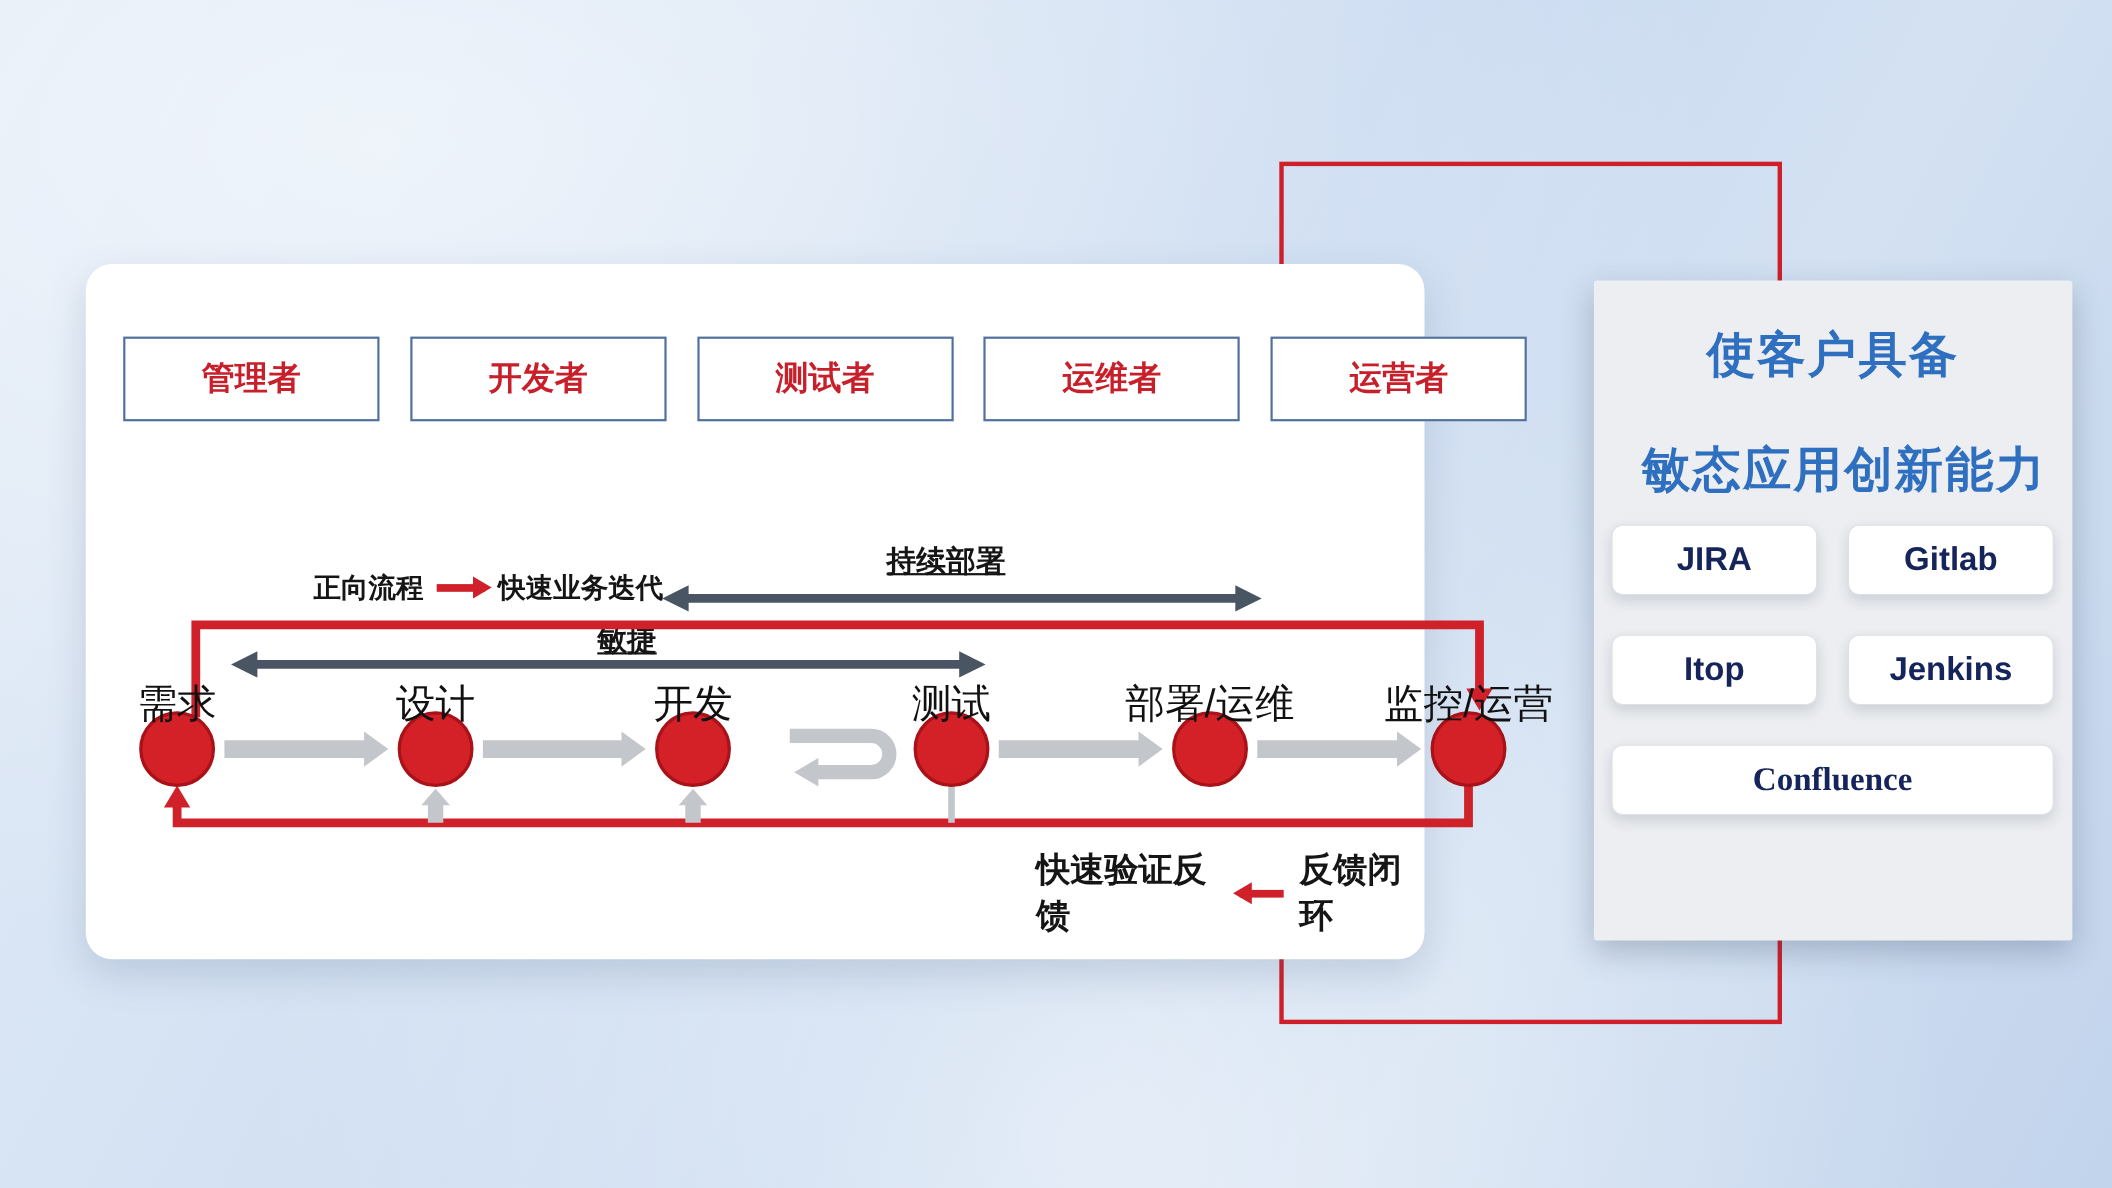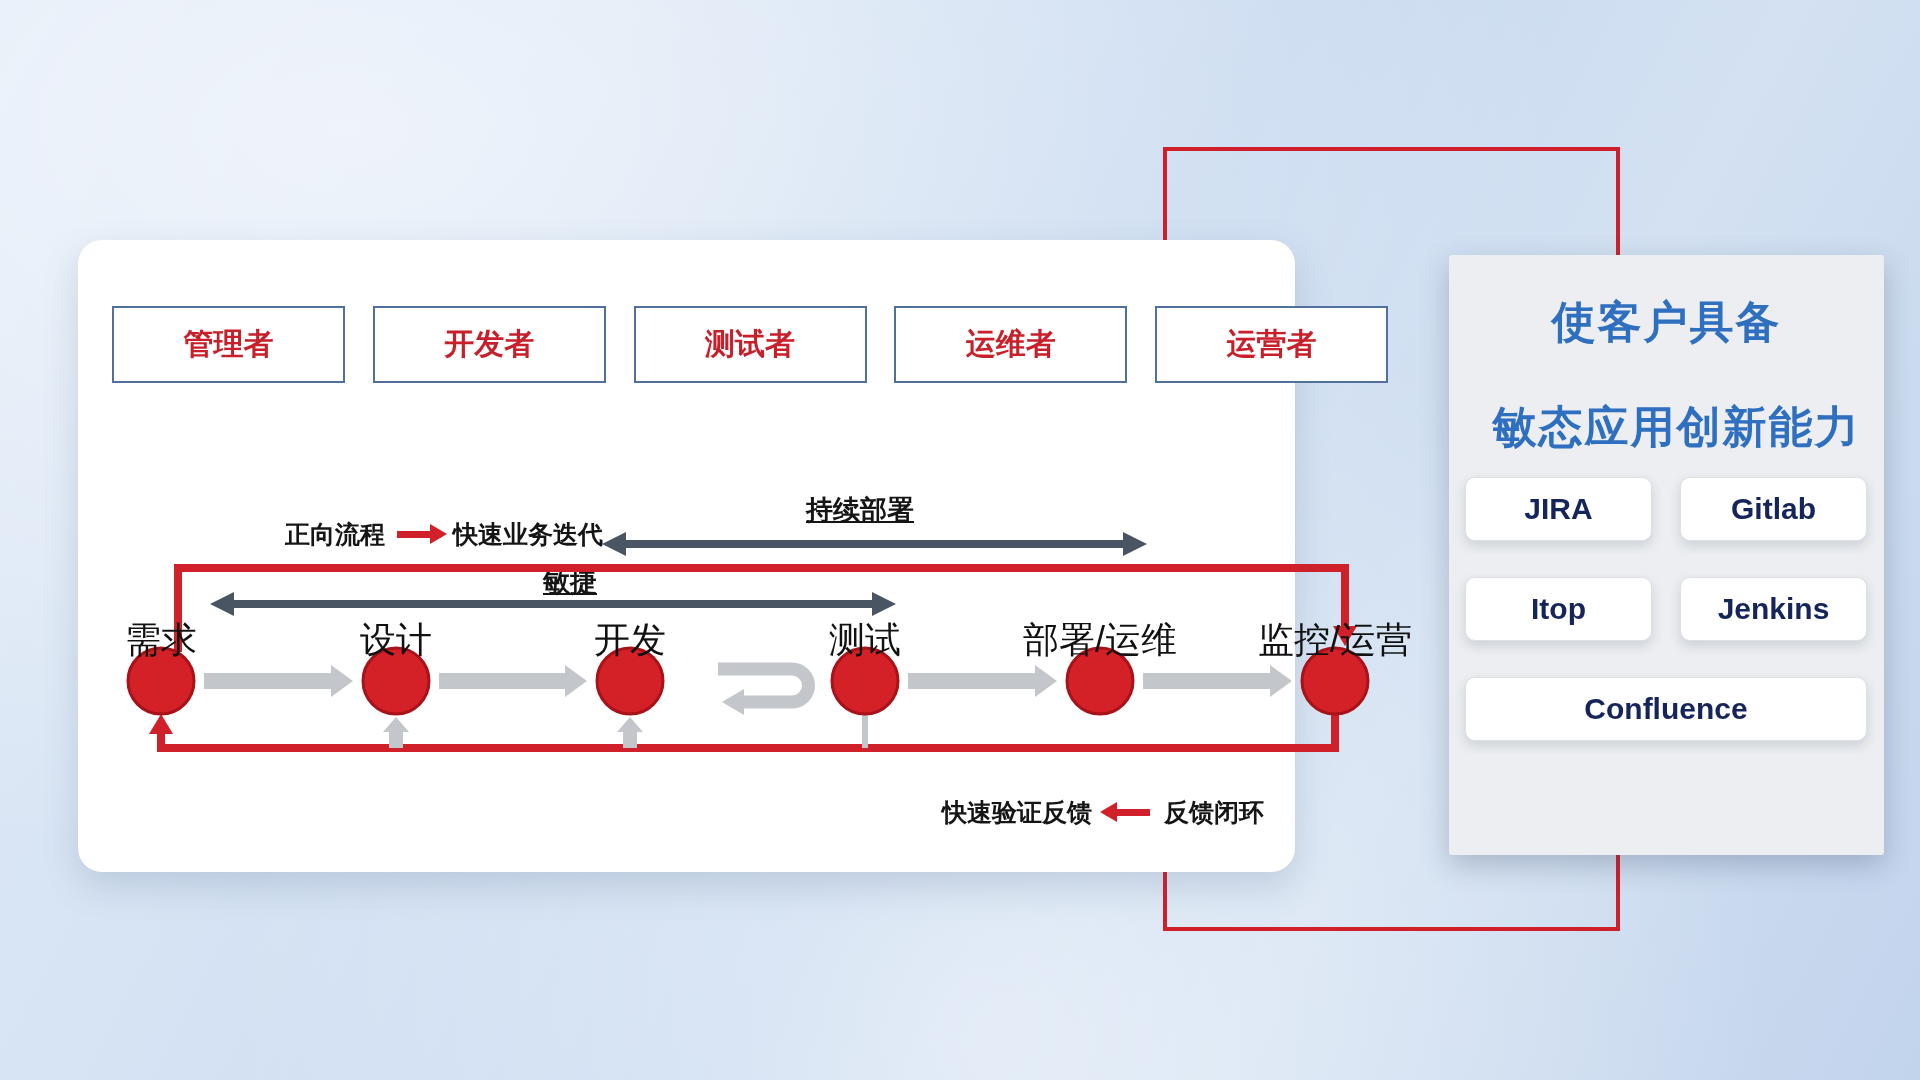--- a/index.html
+++ b/index.html
@@ -44,21 +44,21 @@
   }
 
   .legend-forward {
     position:absolute; left:207px; top:238px; height:32px;
     display:flex; align-items:center; gap:12px;
     font-size:25px; font-weight:700; color:#151515;margin-top:40px;
   }
   .legend-feedback {
     position:absolute; left:864px; top:556px; height:32px;
     display:flex; align-items:center; gap:14px;
-    font-size:25px; font-weight:700; color:#151515;
+    font-size:31px; font-weight:700; color:#151515;
   }
   .arr { position:relative; display:inline-block; width:44px; height:7px; background:#d0202a; }
   .arr.right::after {
     content:""; position:absolute; right:-16px; top:-7px;
     border:10px solid transparent; border-left:17px solid #d0202a;
   }
   .arr.left::before {
     content:""; position:absolute; left:-16px; top:-7px;
     border:10px solid transparent; border-right:17px solid #d0202a;
   }
@@ -92,21 +92,21 @@
     position:absolute; left:16px; top:222px; width:402px;
     display:grid; grid-template-columns:1fr 1fr; column-gap:28px; row-gap:36px;
   }
   .tool {
     height:64px; background:#ffffff;
     border:1px solid #dfe0e5; border-radius:10px;
     box-shadow:0 5px 12px rgba(40,60,90,0.16);
     display:flex; align-items:center; justify-content:center;
     font-size:30px; font-weight:700; color:#15245a;
   }
-  .tool.wide { grid-column:1 / 3; }
+  .tool.wide { grid-column:1 / 3;font-family:Liberation Serif, serif; }
 </style>
 </head>
 <body>
 
 <div class="stage">
 
   <div class="red-frame"></div>
 
   <div class="white-panel">
 

